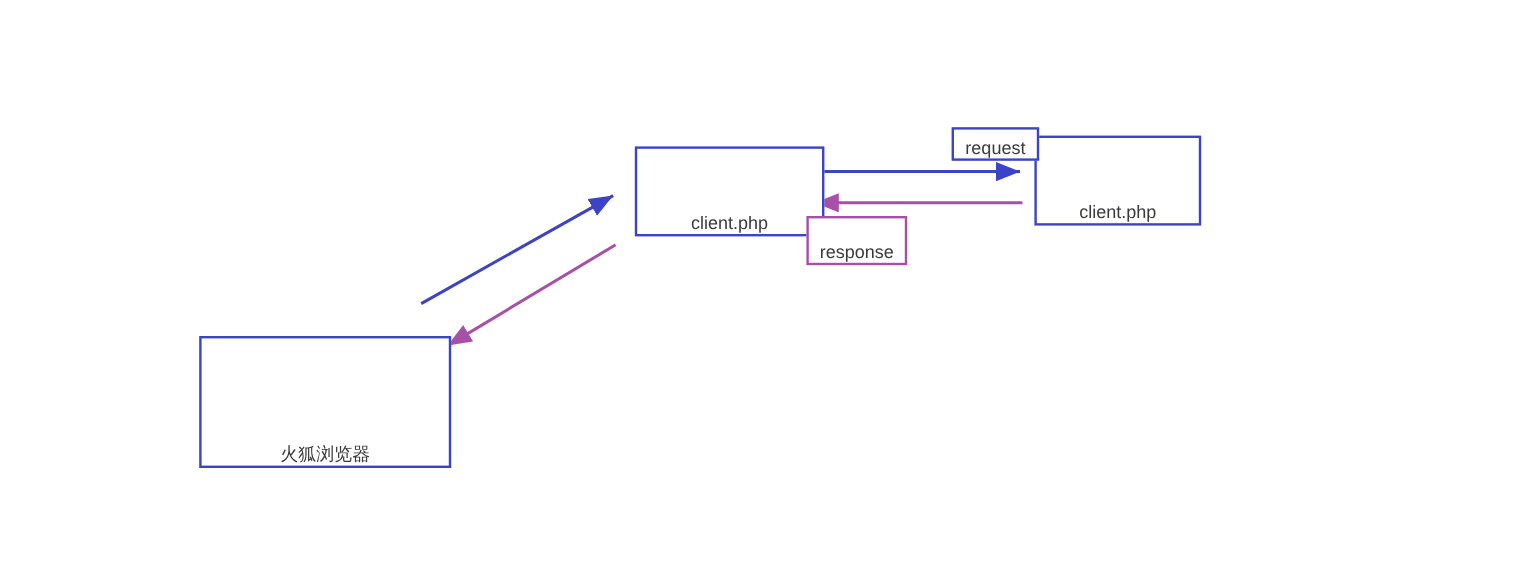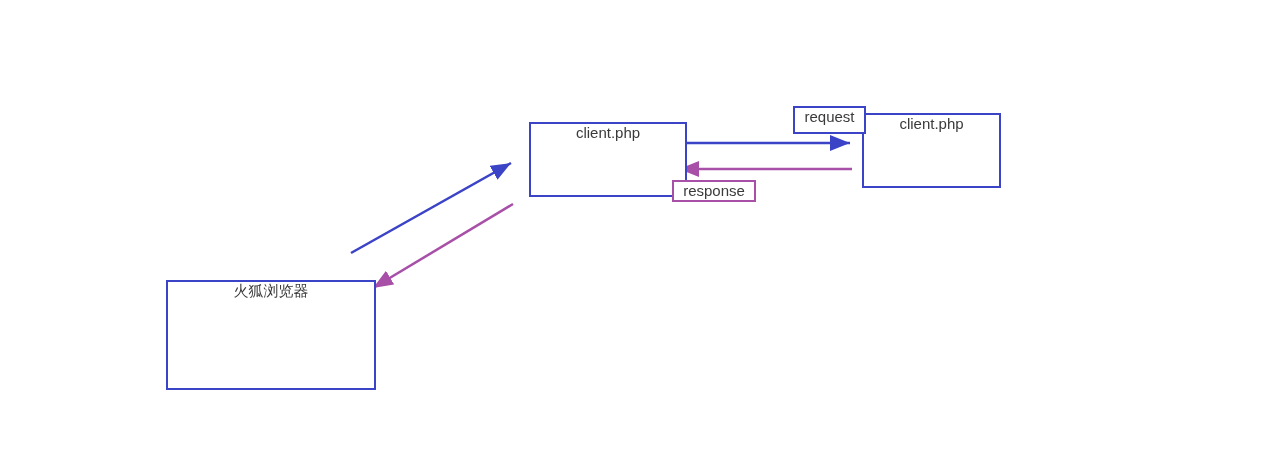--- a/index.html
+++ b/index.html
@@ -24,34 +24,34 @@
     left: 0;
     top: 0;
     z-index: 1;
   }
   .node, .label-box {
     position: absolute;
     box-sizing: border-box;
     border: 2px solid var(--color-blue, #3b43c6);
     background: #ffffff;
     display: flex;
-    align-items: flex-start;
+    align-items: flex-end;
     justify-content: center;
     color: var(--color-text, #3a3a3a);
     font-size: 15px;
     white-space: nowrap;
   }
   .purple-border {
     border-color: var(--color-purple, #a84fa8);
   }
   #browser-box  { left: 166px; top: 280px; width: 210px; height: 110px; z-index: 2; }
   #client-box   { left: 529px; top: 122px; width: 158px; height: 75px;  z-index: 2; }
   #server-box   { left: 862px; top: 113px; width: 139px; height: 75px;  z-index: 2; }
   #request-box  { left: 793px; top: 106px; width: 73px;  height: 28px;  z-index: 3; }
-  #response-box { left: 672px; top: 180px; width: 84px;  height: 22px;  z-index: 3; }
+  #response-box { left: 672px; top: 180px; width: 84px;  height: 41px;  z-index: 3; }
 </style>
 </head>
 <body>
 
 <div class="canvas">
 
   <svg class="arrows-layer" width="1277" height="474" viewBox="0 0 1277 474">
     <defs>
       <marker id="head-blue" markerUnits="userSpaceOnUse" markerWidth="22" markerHeight="17" refX="20" refY="8" orient="auto">
         <polygon points="0 0, 20 8, 0 16" fill="#3b43c6"></polygon>

